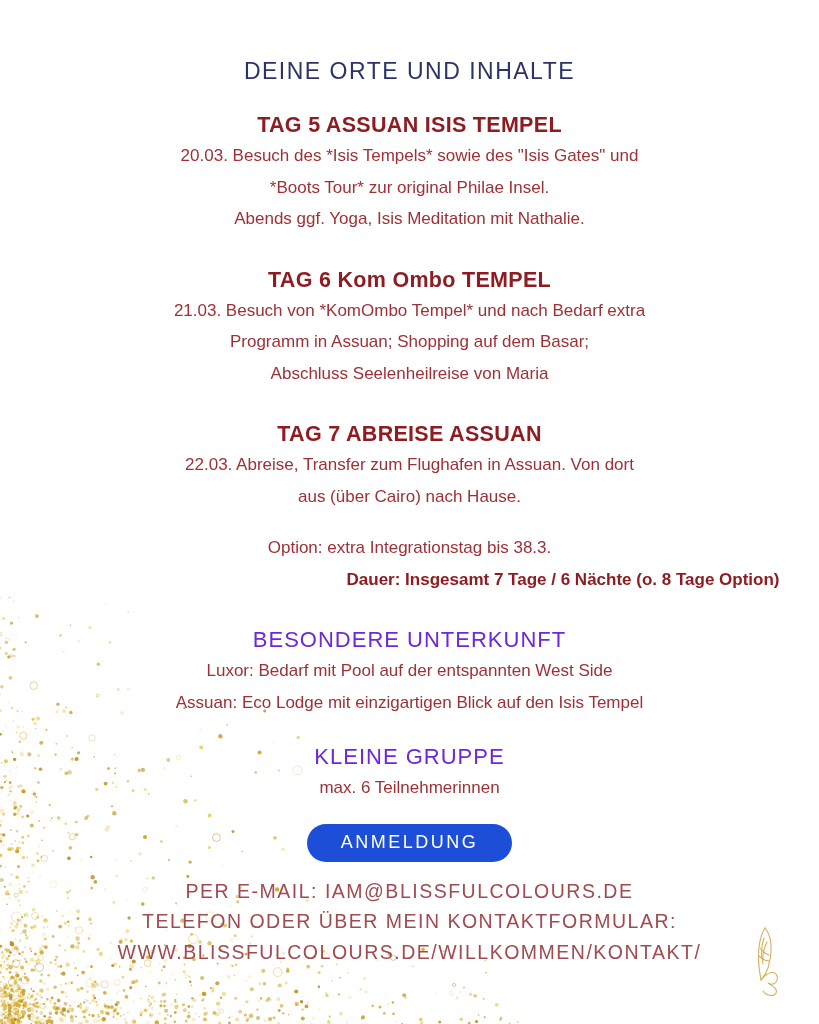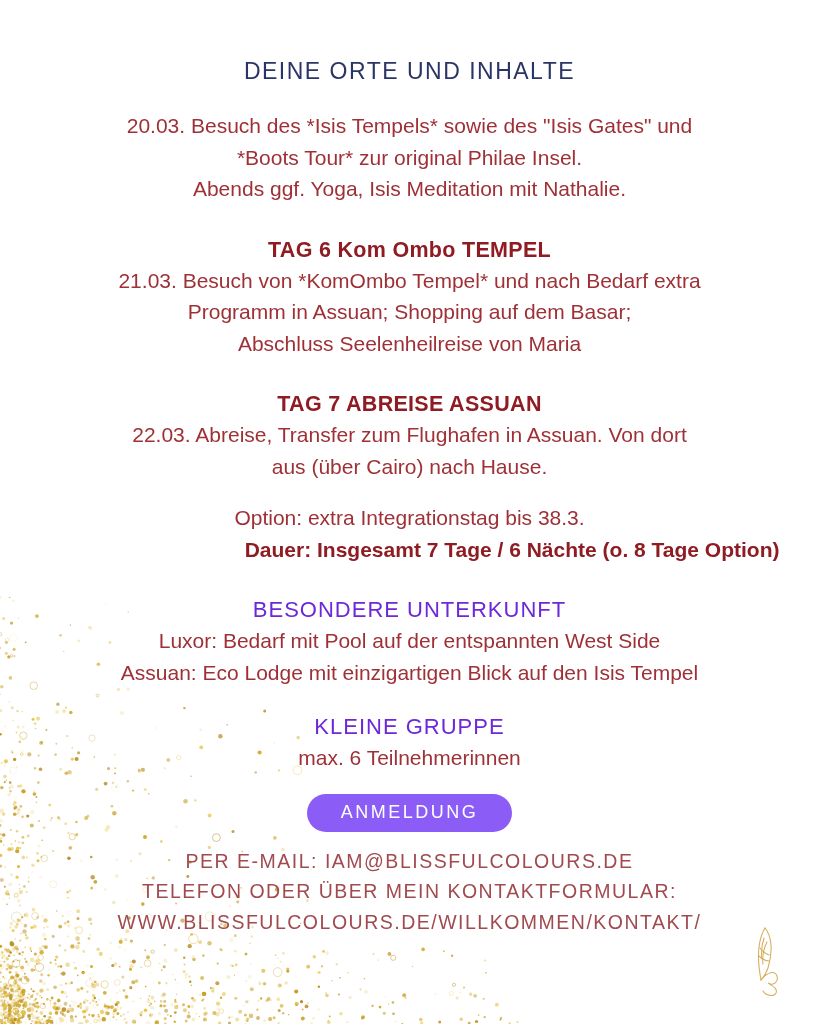--- a/index.html
+++ b/index.html
@@ -32,40 +32,40 @@
   .section.gap-lg { margin-top: 30px; }
   .section-heading {
     color: #8e1c22;
     font-size: 21.5px;
     line-height: 30px;
     font-weight: 700;
     letter-spacing: 0.3px;
   }
   .body-line {
     color: #9e3036;
-    font-size: 21px;
+    font-size: 17px;
     line-height: 31.5px;
   }
   .body-line.bold {
     font-weight: 700;
     color: #8e1c22;
     text-align: right;
   }
   .navy-heading {
     color: #6d28d9;
     font-size: 22px;
     line-height: 30px;
     letter-spacing: 1px;
     font-weight: 400;
   }
   .duration-block { margin-top: 20px; }
   .signup-row { margin-top: 20px; }
   .signup-button {
     display: inline-block;
-    background: #8b5cf6;
+    background: #1d4ed8;
     color: #ffffff;
     border: none;
     border-radius: 19px;
     padding: 8px 34px 9px 34px;
     font-family: "Liberation Sans", sans-serif;
     font-size: 18px;
     letter-spacing: 2.5px;
     line-height: 21px;
     cursor: pointer;
   }
@@ -1258,20 +1258,21 @@
     <path d="M12 22 C15 26 18 28 21 29"></path>
     <path d="M11 30 C14 33 18 35 21 35"></path>
     <path d="M13 54 C19 46 27 44 29 50 C31 57 24 60 20 57 C24 60 30 62 28 67 C26 71 18 70 15 65"></path>
   </svg>
 
   <div class="content">
 
     <div class="page-title">DEINE ORTE UND INHALTE</div>
 
     <div class="section">
+      <div class="section-heading">TAG 5 ASSUAN ISIS TEMPEL</div>
       <div class="body-line">20.03. Besuch des *Isis Tempels* sowie des "Isis Gates" und</div>
       <div class="body-line">*Boots Tour* zur original Philae Insel.</div>
       <div class="body-line">Abends ggf. Yoga, Isis Meditation mit Nathalie.</div>
     </div>
 
     <div class="section gap-lg">
       <div class="section-heading">TAG 6 Kom Ombo TEMPEL</div>
       <div class="body-line">21.03. Besuch von *KomOmbo Tempel* und nach Bedarf extra</div>
       <div class="body-line">Programm in Assuan; Shopping auf dem Basar;</div>
       <div class="body-line">Abschluss Seelenheilreise von Maria</div>

